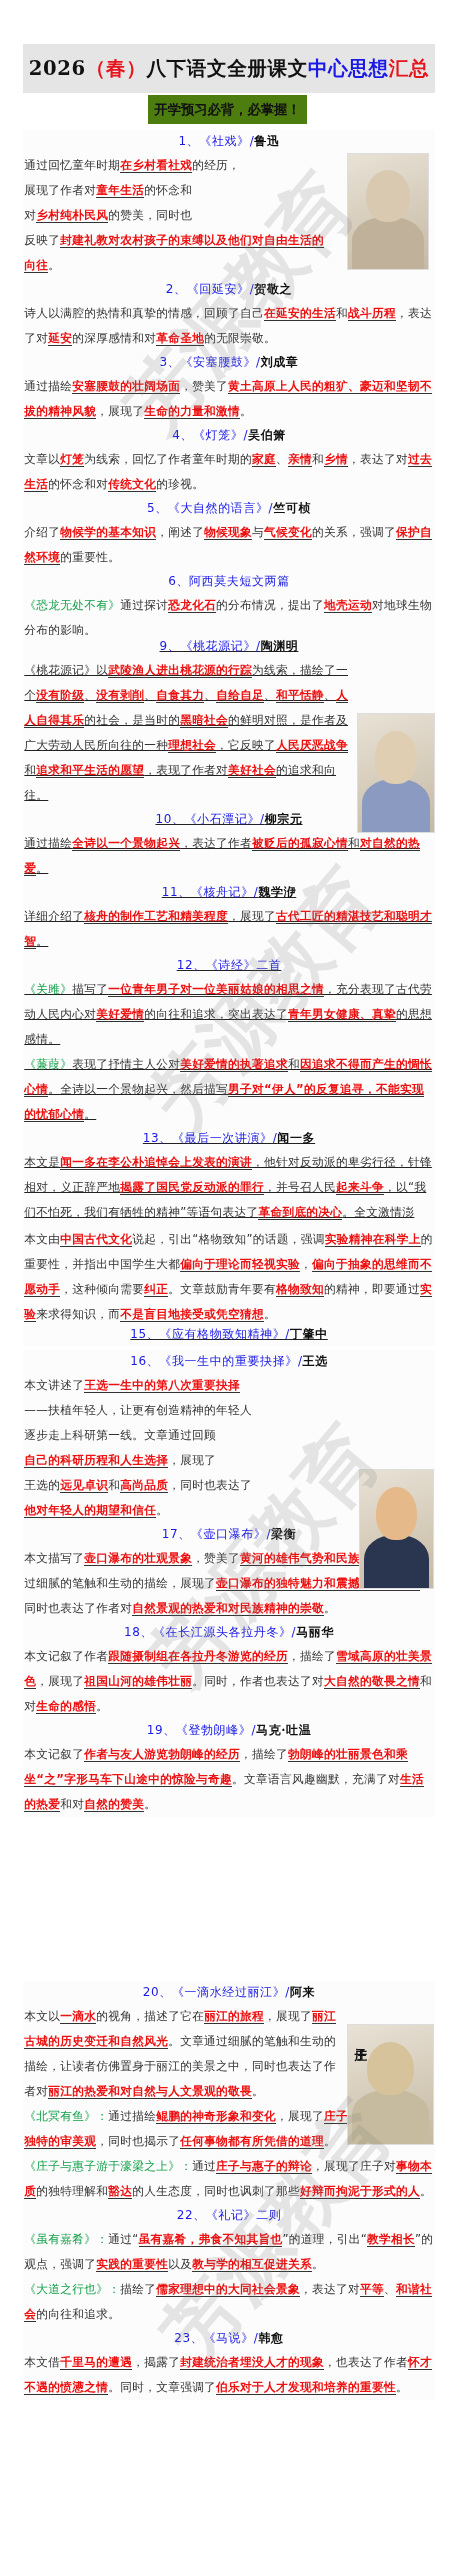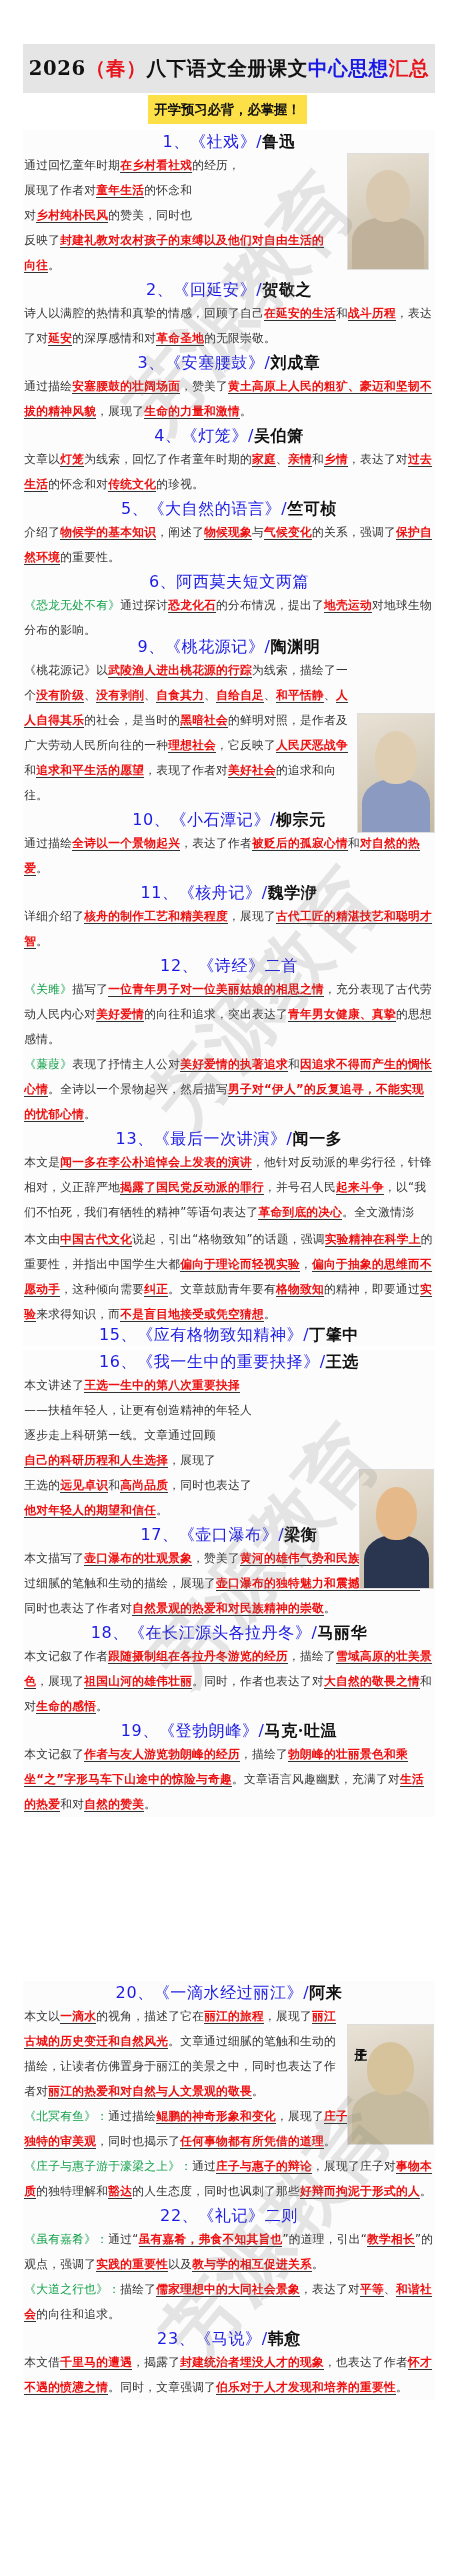--- a/index.html
+++ b/index.html
@@ -12,25 +12,25 @@
   }
   .title {
     position: absolute; left: 23px; top: 44px; width: 412px; height: 49px;
     background: #e5e5e5; text-align: center; font-size: 19.6px; font-weight: bold;
     line-height: 49px; letter-spacing: 0.6px; font-family: "DejaVu Serif", serif; color: #111;
   }
   .title .red { color: #e8141c; }
   .title .blue { color: #1a1ae6; }
   .subtitle-wrap { position: absolute; top: 95px; left: 0; width: 455px; text-align: center; }
   .subtitle {
-    display: inline-block; background: #fde047; color: #111; font-weight: bold; font-size: 13.3px;
+    display: inline-block; background: #4d7c0f; color: #111; font-weight: bold; font-size: 13.3px;
     padding: 5.7px 6.3px; font-family: Liberation Sans, sans-serif; text-align: right;
   }
   .heading {
-    text-align: center; font-size: 16px; color: #1a1ae6; height: 23px; line-height: 23px; letter-spacing: 0.6px;
+    text-align: center; font-size: 12px; color: #1a1ae6; height: 23px; line-height: 23px; letter-spacing: 0.6px;
   }
   .heading .author { color: #111; font-weight: bold; font-family: "DejaVu Serif", serif; }
   .para { font-size: 11.7px; line-height: 25px; padding: 0 1.3px; color: #333; letter-spacing: 0.3px; }
   .para .hl { color: #ee1111; font-weight: bold; border-bottom: 0.9px solid #333; }
   .para .sub { color: #13a14a; }
   .portrait {
     position: absolute; background: linear-gradient(160deg, #e8e2d6, #c6b9a3);
     border: 0.6px solid #ddd; display: flex; align-items: flex-end; justify-content: center; overflow: hidden;
   }
   .portrait .head {
@@ -68,21 +68,21 @@
     <div class="heading"><span>5、《大自然的语言》/</span><span class="author">竺可桢</span></div>
     <div class="para"><span>介绍了</span><span class="hl">物候学的基本知识</span><span>，阐述了</span><span class="hl">物候现象</span><span>与</span><span class="hl">气候变化</span><span>的关系，强调了</span><span class="hl">保护自然环境</span><span>的重要性。</span></div>
     <div class="heading"><span>6、阿西莫夫短文两篇</span></div>
     <div class="para"><span class="sub">《恐龙无处不有》</span><span>通过探讨</span><span class="hl">恐龙化石</span><span>的分布情况，提出了</span><span class="hl">地壳运动</span><span>对地球生物分布的影响。</span></div>
     <div class="para"><span class="sub">《被压扁的沙子》</span><span>通过分析</span><span class="hl">被压扁的沙子的成因</span><span>，进一步支持了</span><span class="hl">地壳运动导致生物灭绝</span><span>的观点。</span></div>
     <div class="heading"><span>7、《月亮是从哪里来的》/</span><span class="author">卞毓麟</span></div>
     <div class="para"><span>以</span><span class="hl">通俗语言</span><span>介绍关于月球起源的几种科学假说，激发读者</span><span class="hl">对宇宙奥秘的探索兴趣</span><span>，培养</span><span class="hl">理性思辨能力</span><span>。</span></div>
     <div class="heading"><span>8、《时间的脚印》/</span><span class="author">陶世龙</span></div>
     <div class="para"><span>介绍了</span><span class="hl">岩石记录时间的方式</span><span>，阐述了</span><span class="hl">地质变迁的漫长过程</span><span>和</span><span class="hl">地球历史的悠久</span><span>，强调了</span><span class="hl">保护地球资源</span><span>的重要性。</span></div>
   </div>
-<div class="panel" id="p2" style="top:635px;">
+<div class="panel" id="p2" style="top:635px;text-decoration:underline;">
     <div class="heading"><span>9、《桃花源记》/</span><span class="author">陶渊明</span></div>
     <div class="para" style="width: 329px;"><span>《桃花源记》以</span><span class="hl">武陵渔人进出桃花源的行踪</span><span>为线索，描绘了一个</span><span class="hl">没有阶级</span><span>、</span><span class="hl">没有剥削</span><span>、</span><span class="hl">自食其力</span><span>、</span><span class="hl">自给自足</span><span>、</span><span class="hl">和平恬静</span><span>、</span><span class="hl">人人自得其乐</span><span>的社会，是当时的</span><span class="hl">黑暗社会</span><span>的鲜明对照，是作者及广大劳动人民所向往的一种</span><span class="hl">理想社会</span><span>，它反映了</span><span class="hl">人民厌恶战争</span><span>和</span><span class="hl">追求和平生活的愿望</span><span>，表现了作者对</span><span class="hl">美好社会</span><span>的追求和向往。</span></div>
     <div class="heading"><span>10、《小石潭记》/</span><span class="author">柳宗元</span></div>
     <div class="para"><span>通过描绘</span><span class="hl">全诗以一个景物起兴</span><span>，表达了作者</span><span class="hl">被贬后的孤寂心情</span><span>和</span><span class="hl">对自然的热爱</span><span>。</span></div>
     <div class="heading"><span>11、《核舟记》/</span><span class="author">魏学洢</span></div>
     <div class="para"><span>详细介绍了</span><span class="hl">核舟的制作工艺和精美程度</span><span>，展现了</span><span class="hl">古代工匠的精湛技艺和聪明才智</span><span>。</span></div>
     <div class="heading"><span>12、《诗经》二首</span></div>
     <div class="para"><span class="sub">《关雎》</span><span>描写了</span><span class="hl">一位青年男子对一位美丽姑娘的相思之情</span><span>，充分表现了古代劳动人民内心对</span><span class="hl">美好爱情</span><span>的向往和追求，突出表达了</span><span class="hl">青年男女健康、真挚</span><span>的思想感情。</span></div>
     <div class="para"><span class="sub">《蒹葭》</span><span>表现了抒情主人公对</span><span class="hl">美好爱情的执著追求</span><span>和</span><span class="hl">因追求不得而产生的惆怅心情</span><span>。全诗以一个景物起兴，然后描写</span><span class="hl">男子对“伊人”的反复追寻，不能实现的忧郁心情</span><span>。</span></div>
     <div class="heading"><span>13、《最后一次讲演》/</span><span class="author">闻一多</span></div>

